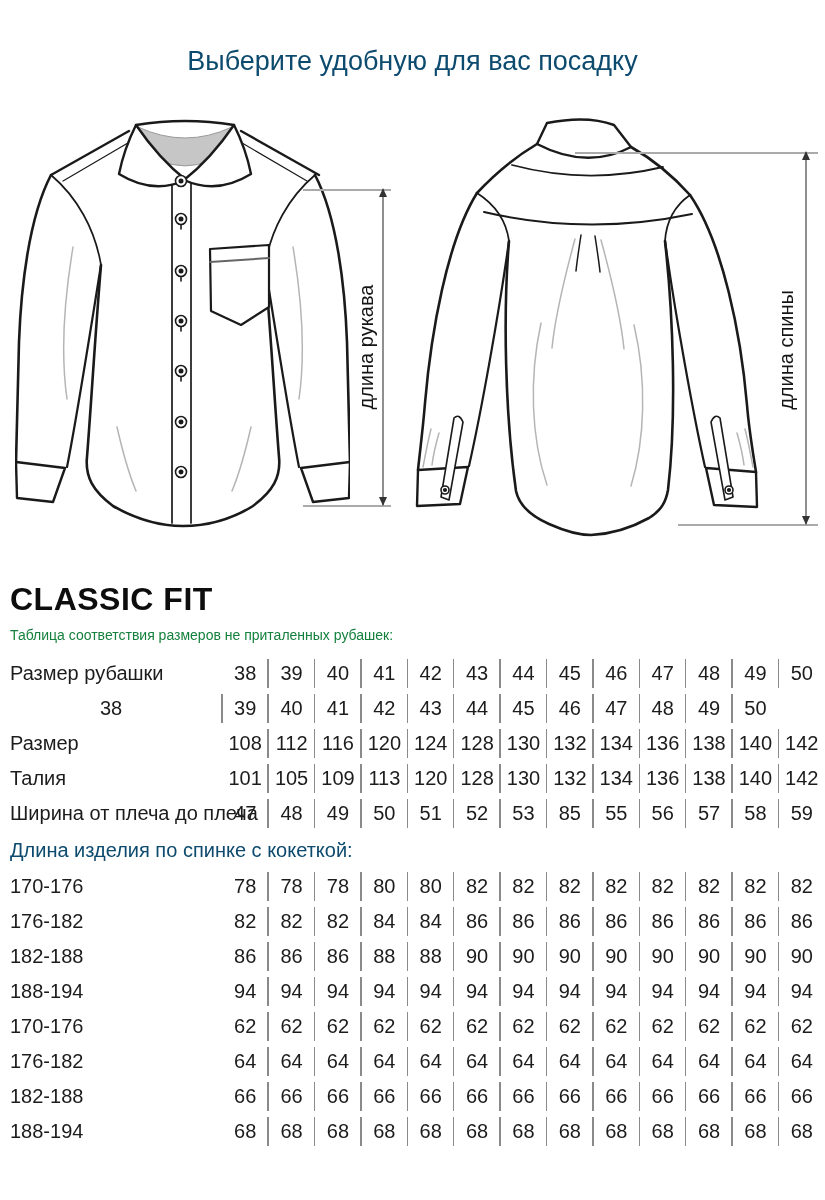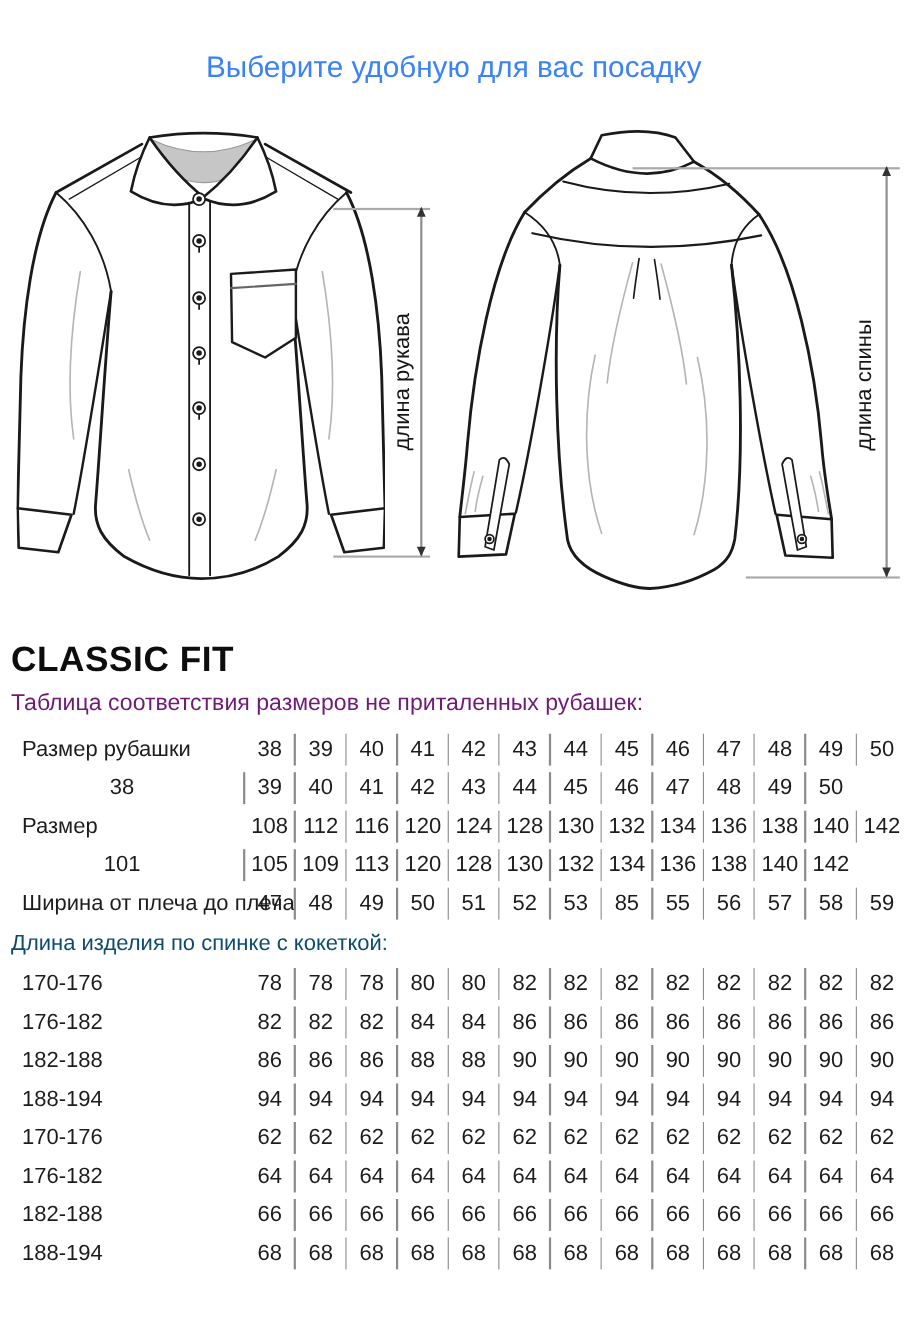--- a/index.html
+++ b/index.html
@@ -2,21 +2,21 @@
 <html><head>
 <meta charset="utf-8">
 <style>
   html,body{margin:0;padding:0;background:#fff;}
   .page{
     position:relative;width:825px;height:1200px;overflow:hidden;background:#fff;
     font-family:"Liberation Sans", sans-serif;color:#1c1c1c;
   }
   .main-title{
     margin:0;padding-top:45px;height:32px;line-height:32px;
-    font-size:27px;font-weight:400;text-align:center;color:#3b82f6;
+    font-size:27px;font-weight:400;text-align:center;color:#0c4a6e;
   }
   
   .diagram{position:relative;height:483px;}
   .shirt-svg{position:absolute;}
   .front-svg{left:15px;top:40px;}
   .back-svg{left:405px;top:36px;}
   .measure-v{position:absolute;width:1.5px;background:#8f8f8f;}
   .measure-v::before,.measure-v::after{
     content:"";position:absolute;left:-3.2px;
     border-left:4px solid transparent;border-right:4px solid transparent;
@@ -27,25 +27,25 @@
   .v-label{
     position:absolute;writing-mode:vertical-rl;transform:translate(-50%,-50%) rotate(180deg);
     font-size:20px;white-space:nowrap;color:#151515;
   }
   .lbl-sleeve{left:366px;top:270px;}
   .lbl-back{left:786px;top:273px;}
   
   .fit-heading{
     margin:21px 0 0 10px;font-size:32px;font-weight:700;letter-spacing:.5px;color:#0d0d0d;
   }
-  .table-subtitle{margin:9px 0 0 10px;font-size:21px;color:#701a75;}
+  .table-subtitle{margin:9px 0 0 10px;font-size:14px;color:#15803d;}
   
   .size-table{margin-top:13px;}
   .trow{display:grid;grid-template-columns:222px repeat(13,1fr);height:35px;align-items:center;}
-  .tlabel{padding-left:20px;font-size:20px;white-space:nowrap;color:#1c1c1c;}
+  .tlabel{padding-left:10px;font-size:20px;white-space:nowrap;color:#1c1c1c;}
   .tcell{
     position:relative;height:100%;display:flex;align-items:center;justify-content:center;
     font-size:20px;color:#1c1c1c;
   }
   .tcell:not(:last-child)::after{
     content:"";position:absolute;right:-.5px;top:3px;bottom:3px;width:1.4px;background:#8a8a8a;
   }
   .section-heading{
     height:38px;display:flex;align-items:center;padding-left:10px;
     font-size:20px;color:#0c4a6e;
@@ -223,20 +223,21 @@
         <div class="tcell">128</div>
         <div class="tcell">130</div>
         <div class="tcell">132</div>
         <div class="tcell">134</div>
         <div class="tcell">136</div>
         <div class="tcell">138</div>
         <div class="tcell">140</div>
         <div class="tcell">142</div>
       </div>
       <div class="trow">
+        <div class="tlabel">Талия</div>
         <div class="tcell">101</div>
         <div class="tcell">105</div>
         <div class="tcell">109</div>
         <div class="tcell">113</div>
         <div class="tcell">120</div>
         <div class="tcell">128</div>
         <div class="tcell">130</div>
         <div class="tcell">132</div>
         <div class="tcell">134</div>
         <div class="tcell">136</div>

